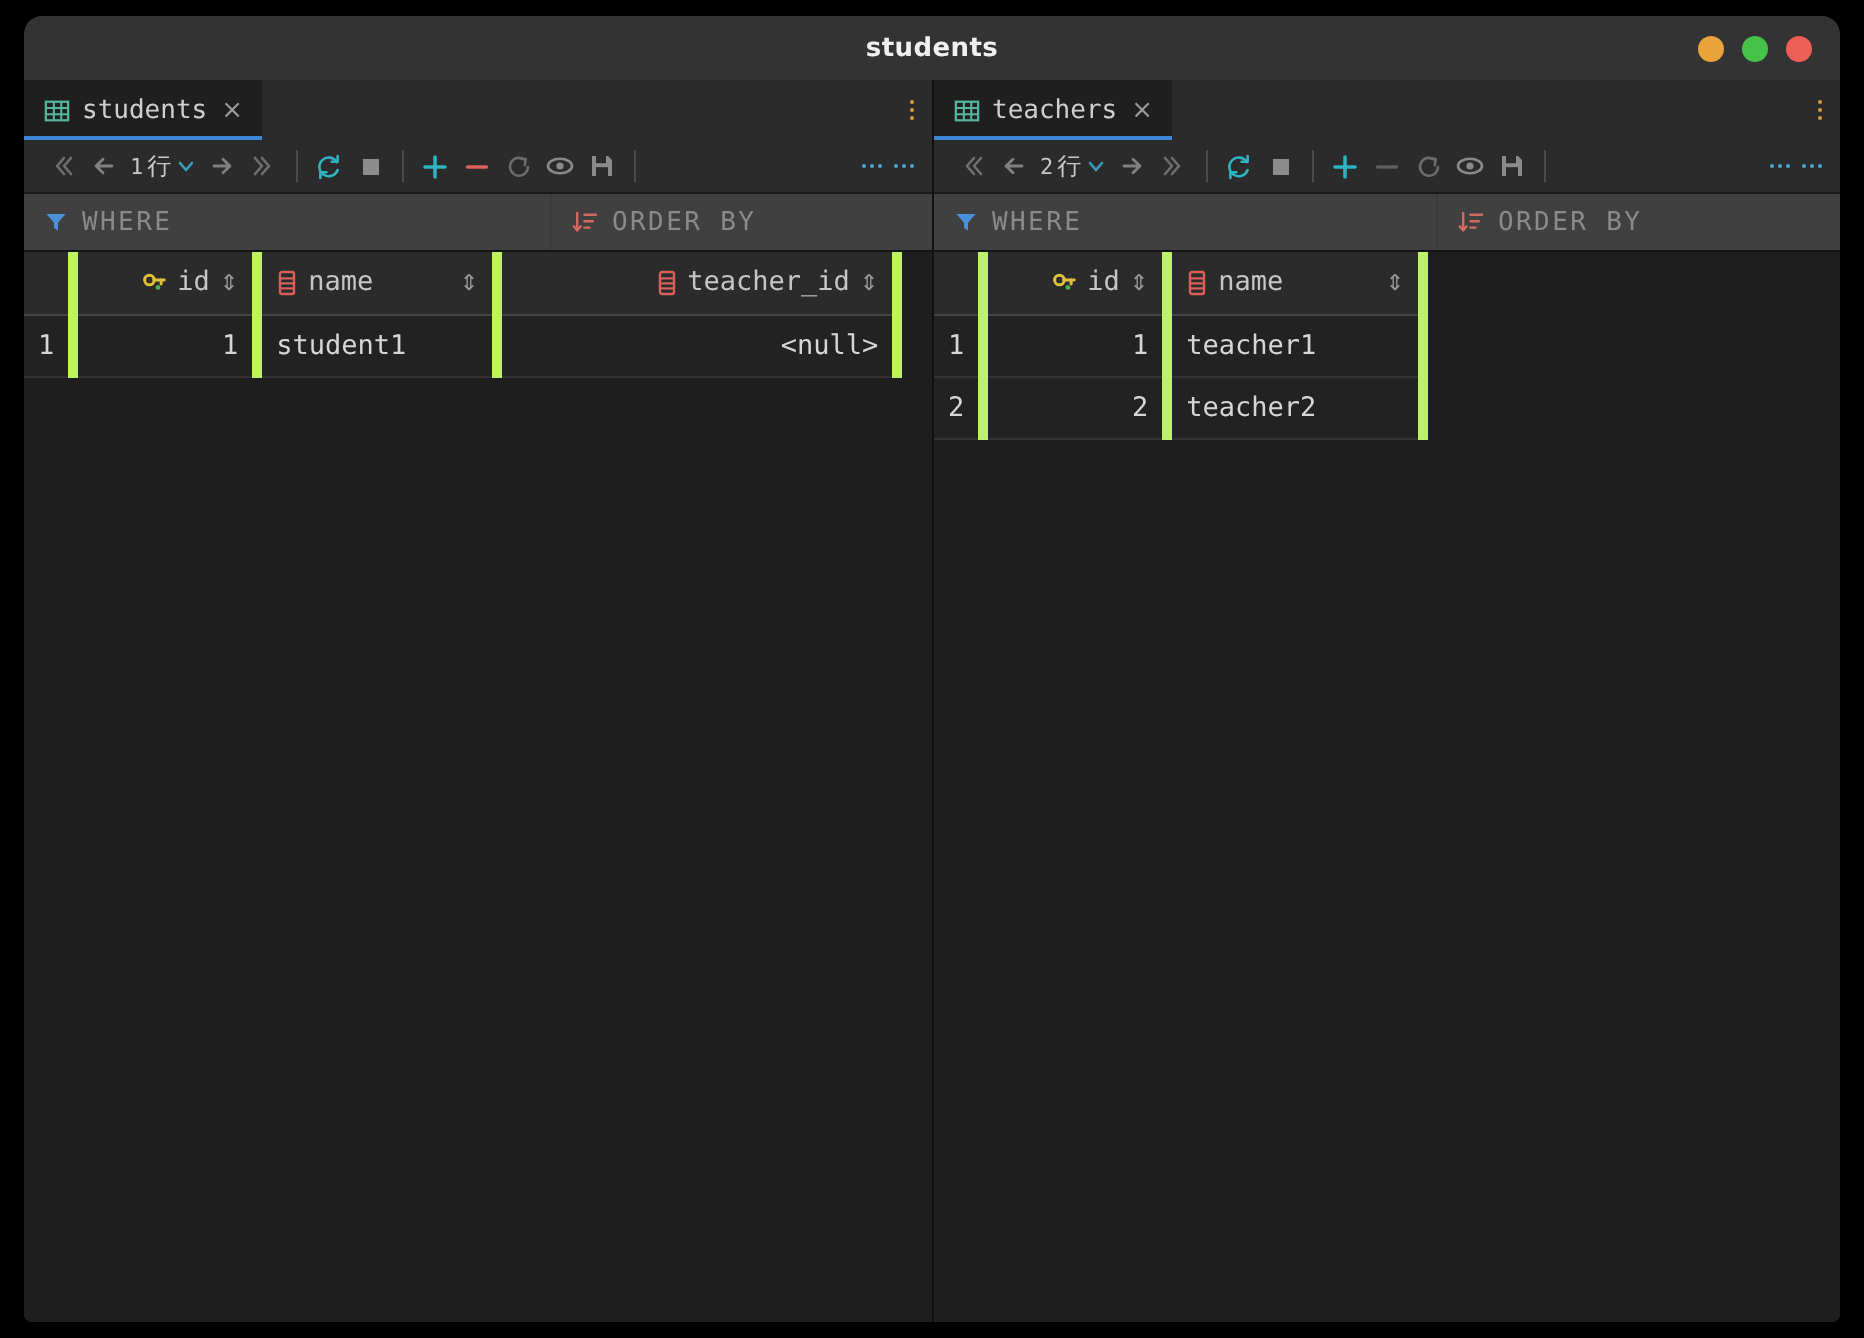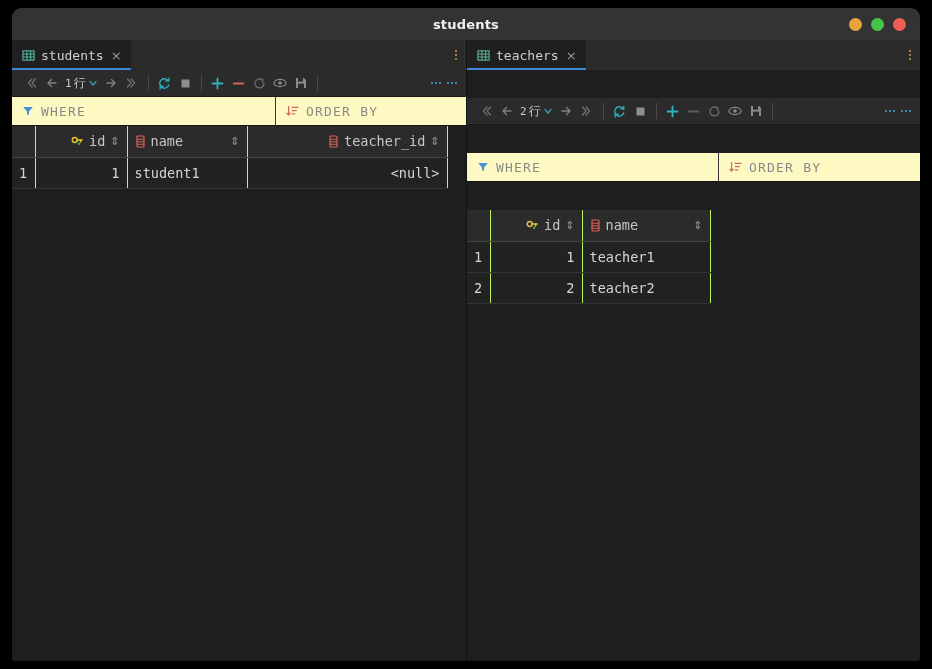--- a/index.html
+++ b/index.html
@@ -64,21 +64,21 @@
     min-height: 0;
     background: #1e1e1e;
   }
   .panel {
     display: flex;
     flex-direction: column;
     min-width: 0;
     background: #1e1e1e;
   }
   .panel.left  { width: 455px; border-right: 1px solid #111111; }
-  .panel.right { flex: 1 1 auto; gap: 28px; }
+  .panel.right { flex: 1 1 auto; }
 
   
   .tabstrip {
     height: 30px;
     flex: 0 0 30px;
     background: #2b2b2b;
     display: flex;
     align-items: stretch;
     position: relative;
   }
@@ -177,21 +177,21 @@
     padding: 0 3px;
     cursor: pointer;
   }
   .hdots i { width: 2px; height: 2px; border-radius: 50%; background: #4aa8d8; display: block; }
 
   
   .filterbar {
     height: 29px;
     flex: 0 0 29px;
     display: flex;
-    background: #fef9c3;
+    background: #404040;
     border-bottom: 1px solid #141414;
     justify-content: flex-end;
   }
   .filter-cell {
     display: flex;
     align-items: center;
     gap: 7px;
     padding: 0 10px;
     min-width: 0;
     cursor: text;
@@ -214,21 +214,21 @@
   }
   table.grid {
     border-collapse: collapse;
     table-layout: fixed;
   }
   table.grid th, table.grid td {
     font-family: "DejaVu Sans Mono", monospace;
     font-size: 13.5px;
     height: 31px;
     padding: 0 7px;
-    border-right: 1px solid #bef264;
+    border-right: 5px solid #bef264;
     border-bottom: 1px solid #333333;
     white-space: nowrap;
     overflow: hidden;
   }
   table.grid thead th {
     background: #2b2b2b;
     color: #c6c6c6;
     font-weight: normal;
     border-bottom: 1px solid #454545;
     cursor: pointer;

